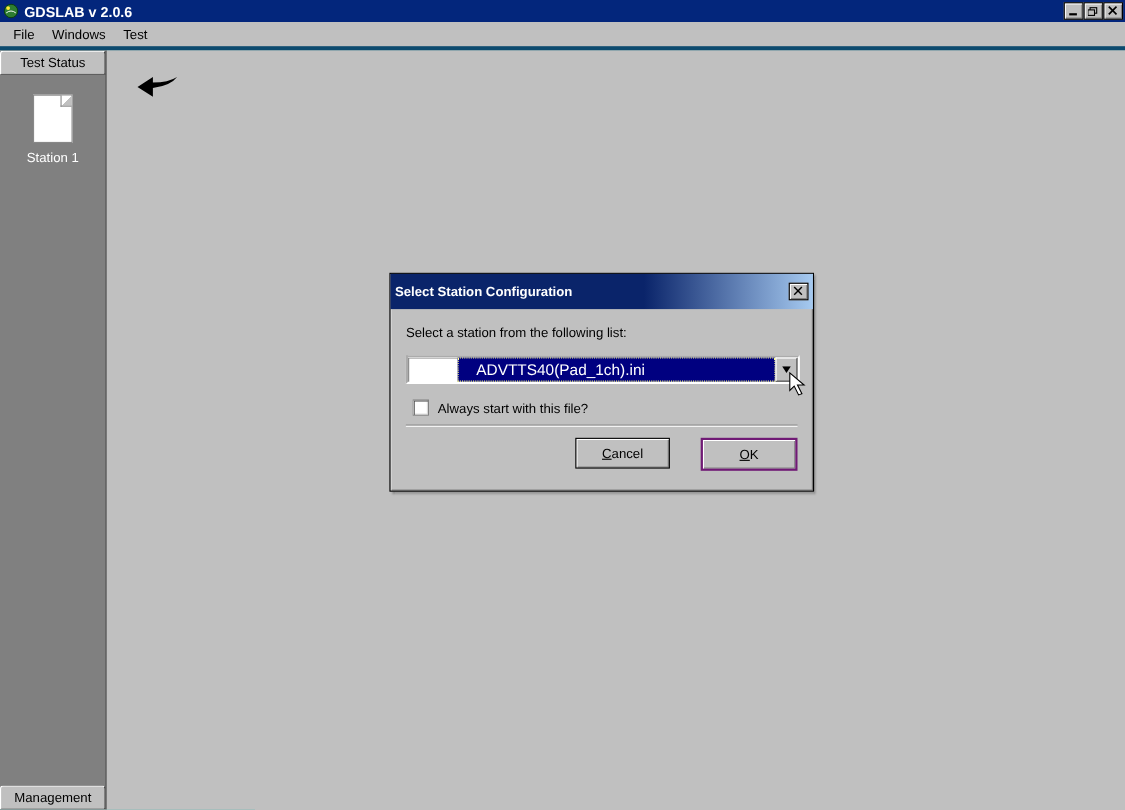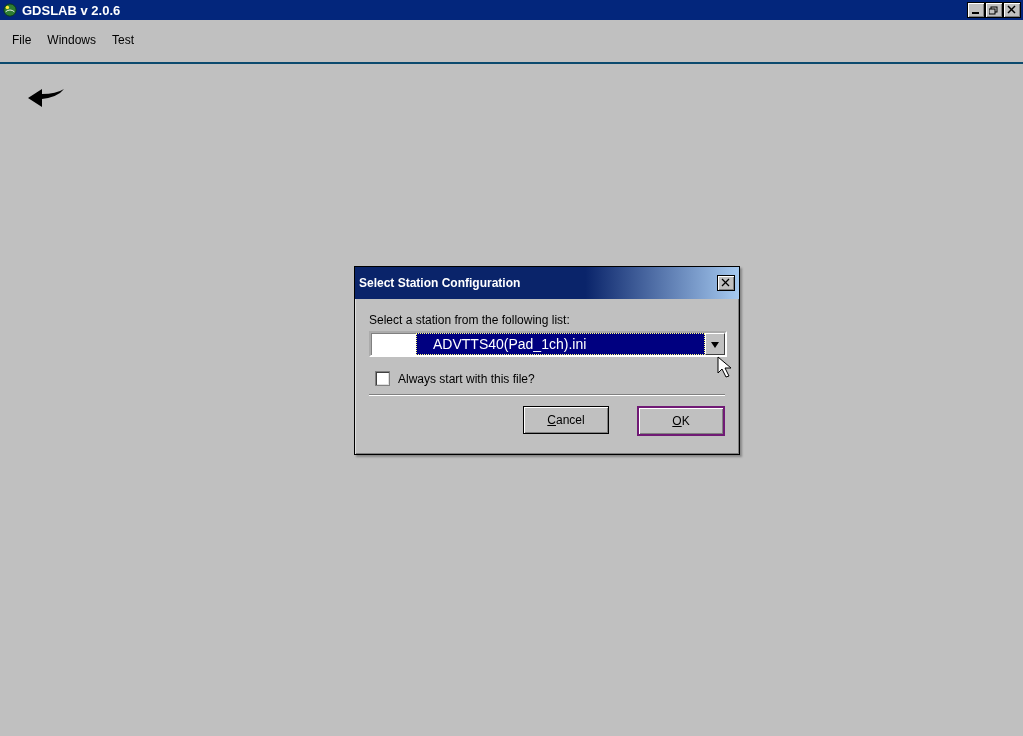--- a/index.html
+++ b/index.html
@@ -55,23 +55,23 @@
     align-items: center;
     justify-content: center;
     font-family: Marlett, sans-serif;
     font-size: 10px;
     color: #000;
   }
   .menubar {
     height: 20px;
     background: #c0c0c0;
     display: flex;
-    align-items: flex-start;
-    padding: 11px 4px;
-    border-bottom: 2px solid #0c4a6e;
+    align-items: center;
+    padding: 1px 4px;
+    border-bottom: 4px solid #0c4a6e;
   }
   .menubar .menu-item {
     padding: 2px 8px;
     font-size: 12px;
     color: #000;
   }
   .body-area {
     flex: 1;
     display: flex;
     background: #c0c0c0;
@@ -174,21 +174,21 @@
     border: 1px solid #000;
     box-shadow: inset 1px 1px 0 #fff, inset -1px -1px 0 #808080;
     display: flex; align-items: center; justify-content: center;
     font-size: 9px;
   }
   .dialog .dlg-body {
     padding: 14px 14px 10px 14px;
   }
   .dlg-label {
     font-size: 12px;
-    margin-bottom: 4px;
+    margin-bottom: 14px;
     color: #000;
   }
   .combo {
     display: flex;
     border: 2px inset #fff;
     box-shadow: inset 1px 1px 0 #808080, inset -1px -1px 0 #fff;
     height: 22px;
     width: 354px;
     background: #fff;
   }
@@ -303,20 +303,28 @@
   </div>
 
   <div class="menubar">
     <div class="menu-item">File</div>
     <div class="menu-item">Windows</div>
     <div class="menu-item">Test</div>
   </div>
 
   <div class="body-area">
 
+    <div class="sidebar">
+      <div class="side-tab top">Test Status</div>
+      <div class="station-icon-wrap">
+        <div class="station-icon"></div>
+        <div class="station-label">Station 1</div>
+      </div>
+      <div class="side-tab bottom">Management</div>
+    </div>
 
     <div class="content">
       <div class="hint">
         <span class="arrow">
           <svg width="40" height="26" viewBox="0 0 40 26">
               <path d="M2 13 L16 4 L16 9 Q30 9 38 4 Q32 12 16 14 L16 22 Z" fill="#000"></path>
             </svg>
         </span>
       </div>
     </div>

